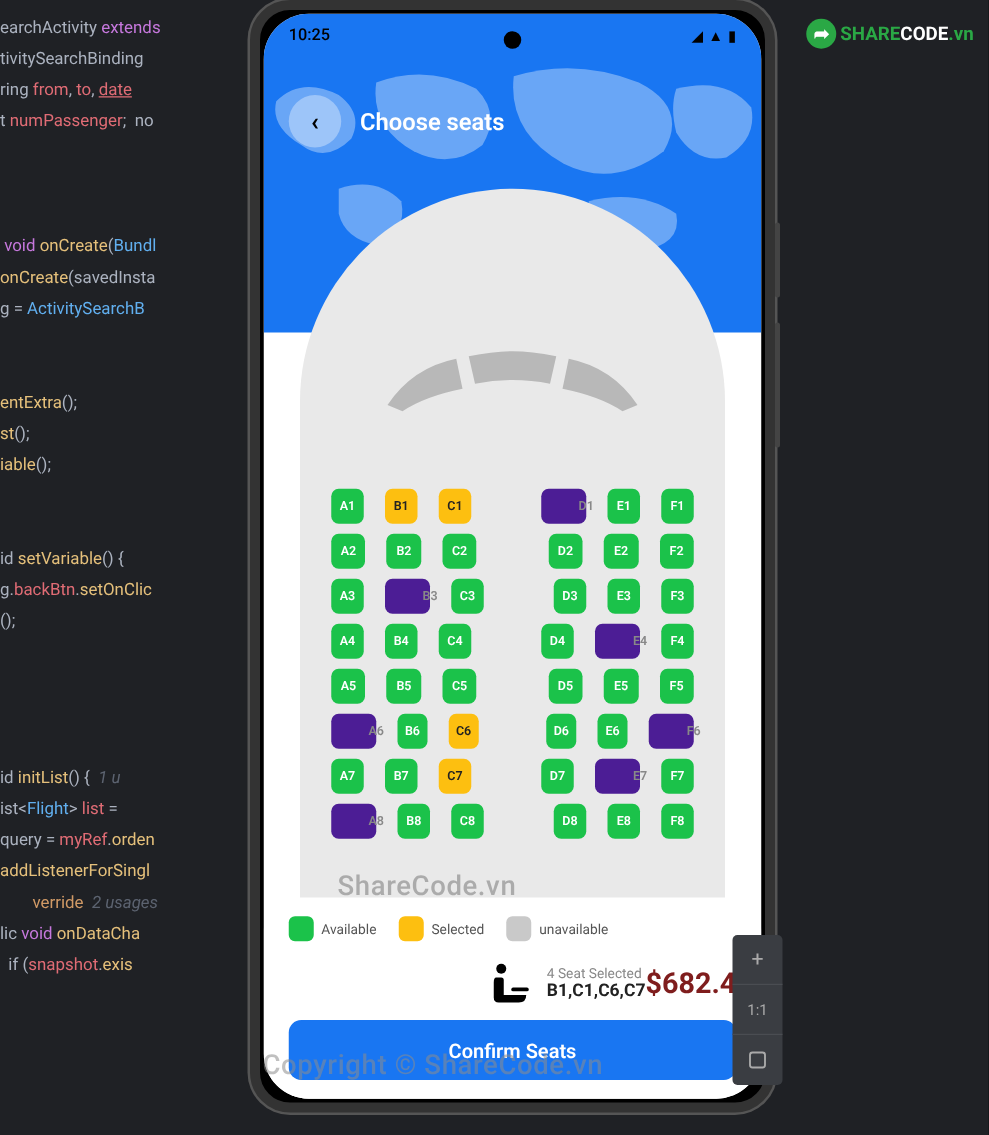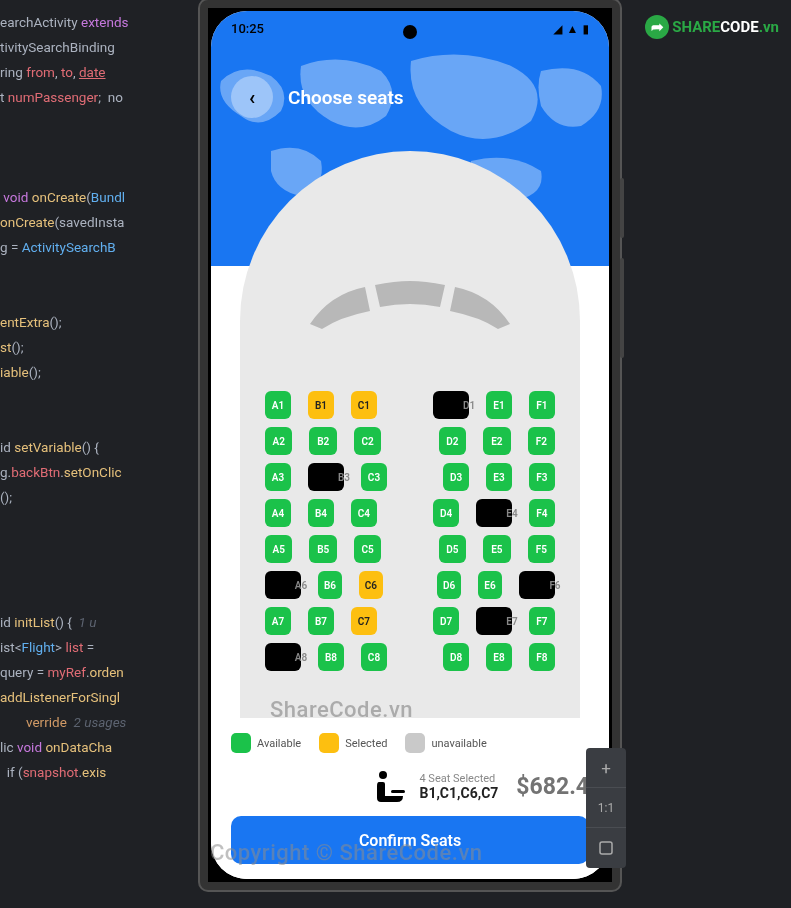--- a/index.html
+++ b/index.html
@@ -10,21 +10,21 @@
 .code-bg .line { white-space: pre; }
 .kw { color: #c678dd; }
 .mt { color: #d19a66; margin-left: 26px; }
 .fn { color: #e5c07b; }
 .id { color: #61afef; }
 .cm { color: #5c6370; font-style: italic; }
 .va { color: #e06c75; }
 .un { text-decoration: underline; }
 
 
-.phone { position: absolute; left: 200px; top: 0; width: 420px; height: 890px; background: #000; border-radius: 8px; border: 8px solid #333; box-shadow: 0 0 0 2px #555; }
+.phone { position: absolute; left: 200px; top: 0; width: 420px; height: 890px; background: #000; border-radius: 32px; border: 8px solid #333; box-shadow: 0 0 0 2px #555; }
 .phone-inner { position: absolute; left: 3px; top: 3px; right: 3px; bottom: 3px; background: #fff; border-radius: 36px; overflow: hidden; }
 .side-btn { position: absolute; right: -12px; width: 4px; background: #444; border-radius: 2px; }
 .sb1 { top: 170px; height: 60px; }
 .sb2 { top: 250px; height: 100px; }
 
 
 .status-bar { position: absolute; top: 0; left: 0; right: 0; height: 35px; display: flex; justify-content: space-between; align-items: center; padding: 0 20px; font-size: 13px; font-weight: 500; color: #000; z-index: 20; }
 .camera-cut { position: absolute; left: 50%; top: 14px; transform: translateX(-50%); width: 14px; height: 14px; background: #000; border-radius: 50%; z-index: 30; }
 .status-icons { display: flex; gap: 4px; align-items: center; }
 .status-icons span { font-size: 12px; }
@@ -44,33 +44,33 @@
 .cockpit-windows { position: absolute; top: 118px; left: 50%; transform: translateX(-50%); width: 240px; height: 70px; }
 .cockpit-windows svg { width: 100%; height: 100%; }
 
 
 .seats { position: absolute; top: 240px; left: 50%; transform: translateX(-50%); width: 290px; display: flex; flex-direction: column; gap: 8px; }
 .row { display: flex; justify-content: space-between; gap: 17px; }
 .aisle { width: 28px; }
 .seat { width: 33px; height: 28px; border-radius: 6px; display: flex; align-items: center; justify-content: center; font-size: 10px; font-weight: 600; }
 .seat.avail { background: #1bc24a; color: #fff; }
 .seat.sel { background: #fdbf10; color: #222; }
-.seat.unav { background: #000000; color: #888; padding-left: 36px; }
+.seat.unav { background: #4c1d95; color: #888; padding-left: 36px; }
 
 
 .bottom-panel { position: absolute; bottom: 0; left: 0; right: 0; background: #fff; border-radius: 26px 26px 0 0; padding: 15px 20px 15px 20px; z-index: 10; }
 .legend { display: flex; gap: 18px; align-items: center; margin-bottom: 15px; font-size: 11px; color: #555; }
 .lg-item { display: flex; align-items: center; gap: 6px; }
 .lg-sw { width: 20px; height: 20px; border-radius: 5px; }
 .summary-row { display: flex; justify-content: flex-end; align-items: center; margin-bottom: 12px; }
 .summary-left { display: flex; align-items: center; gap: 12px; }
 .pass-icon { width: 36px; height: 36px; }
 .sum-txt-sm { font-size: 11px; color: #888; }
 .sum-txt-lg { font-size: 14px; font-weight: 700; color: #222; }
-.price { font-size: 23px; font-weight: 700; color: #737373; margin-left: 18px; }
+.price { font-size: 23px; font-weight: 700; color: #7f1d1d; }
 .confirm-btn { width: 100%; height: 48px; background: #1976f2; color: #fff; border: none; border-radius: 10px; font-size: 16px; font-weight: 600; cursor: pointer; }
 
 
 .watermark1 { position: absolute; left: 270px; top: 697px; font-size: 22px; color: rgba(120,120,120,0.55); font-weight: 500; z-index: 50; letter-spacing: 0.5px; }
 .watermark2 { position: absolute; left: 210px; top: 840px; font-size: 22px; color: rgba(140,140,140,0.55); font-weight: 500; z-index: 50; letter-spacing: 0.5px; }
 .sharecode-logo { position: absolute; right: 12px; top: 15px; display: flex; align-items: center; gap: 3px; z-index: 60; }
 .sharecode-logo .circ { width: 24px; height: 24px; border-radius: 50%; background: #2aa845; display: flex; align-items: center; justify-content: center; color: #fff; font-size: 15px; font-weight: bold; }
 .sharecode-logo .txt { font-size: 15px; font-weight: 700; }
 .sharecode-logo .g { color: #2aa845; }
 .sharecode-logo .w { color: #fff; }

